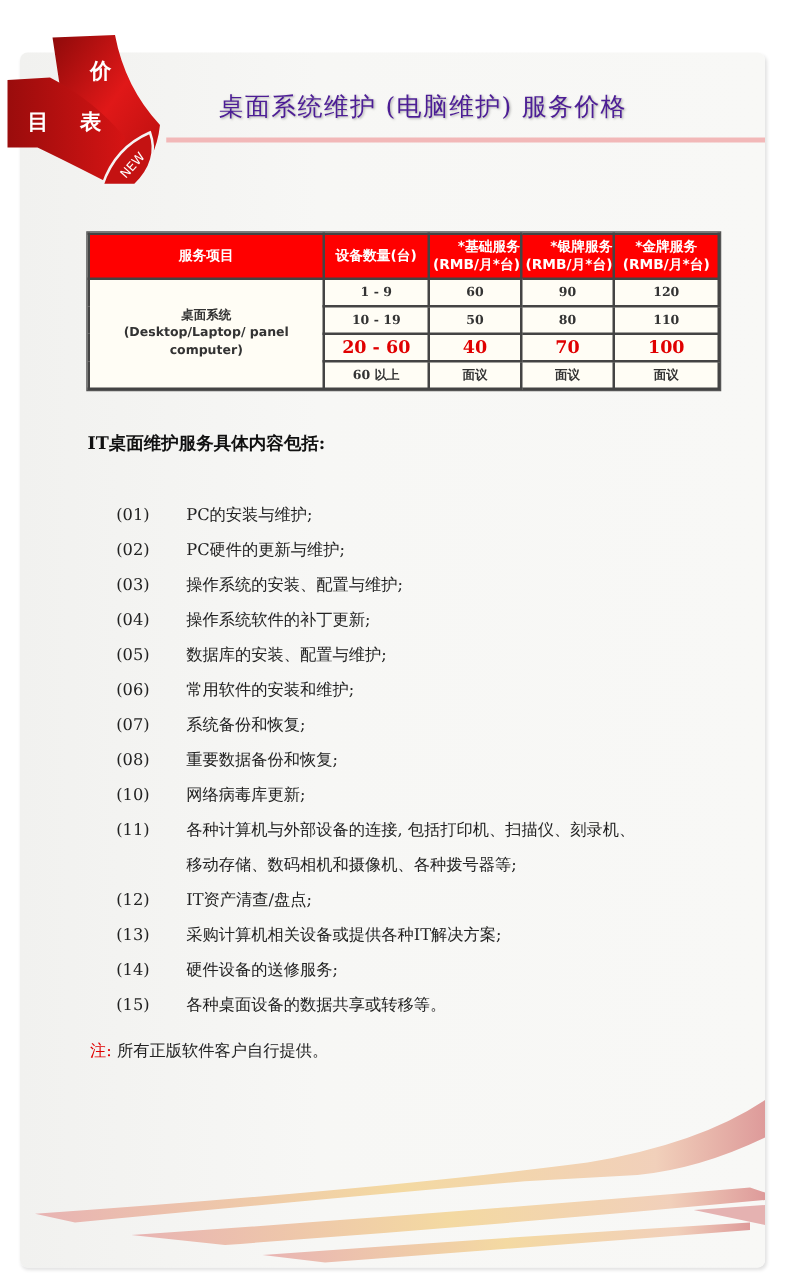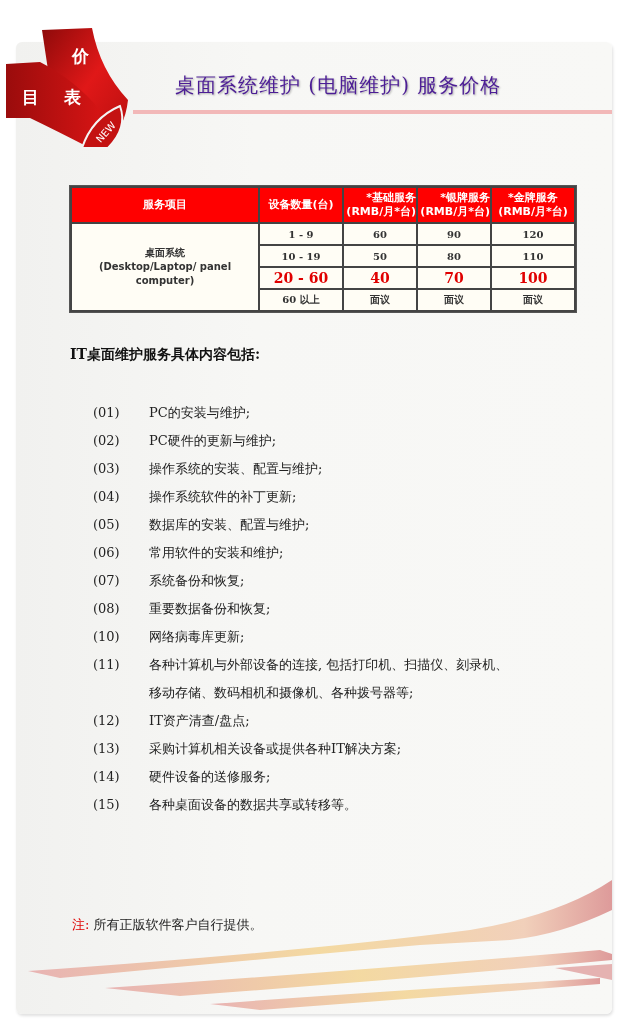--- a/index.html
+++ b/index.html
@@ -69,21 +69,21 @@
   }
   .list { position: absolute; left: 92px; top: 398px; margin: 1px; padding: 0; list-style: none; }
   .list li {
     font-size: 13px; color: #222; height: 28px; line-height: 28px;
     white-space: nowrap; position: relative;
   }
   .list li .num { display: inline-block; width: 56px; }
   .list li.wrap { height: 56px; }
   .list li .cont { display: block; padding-left: 56px; }
   .note {
-    position: absolute; left: 72px; top: 916px;
+    position: absolute; left: 72px; top: 832px;
     font-size: 13px; color: #222;
   }
   .note .lbl { color: #e00000; }
   .swoosh { position: absolute; left: 0; top: 880px; width: 629px; height: 146px; }
 </style>
 </head>
 <body>
 
 <div class="card"></div>
 

